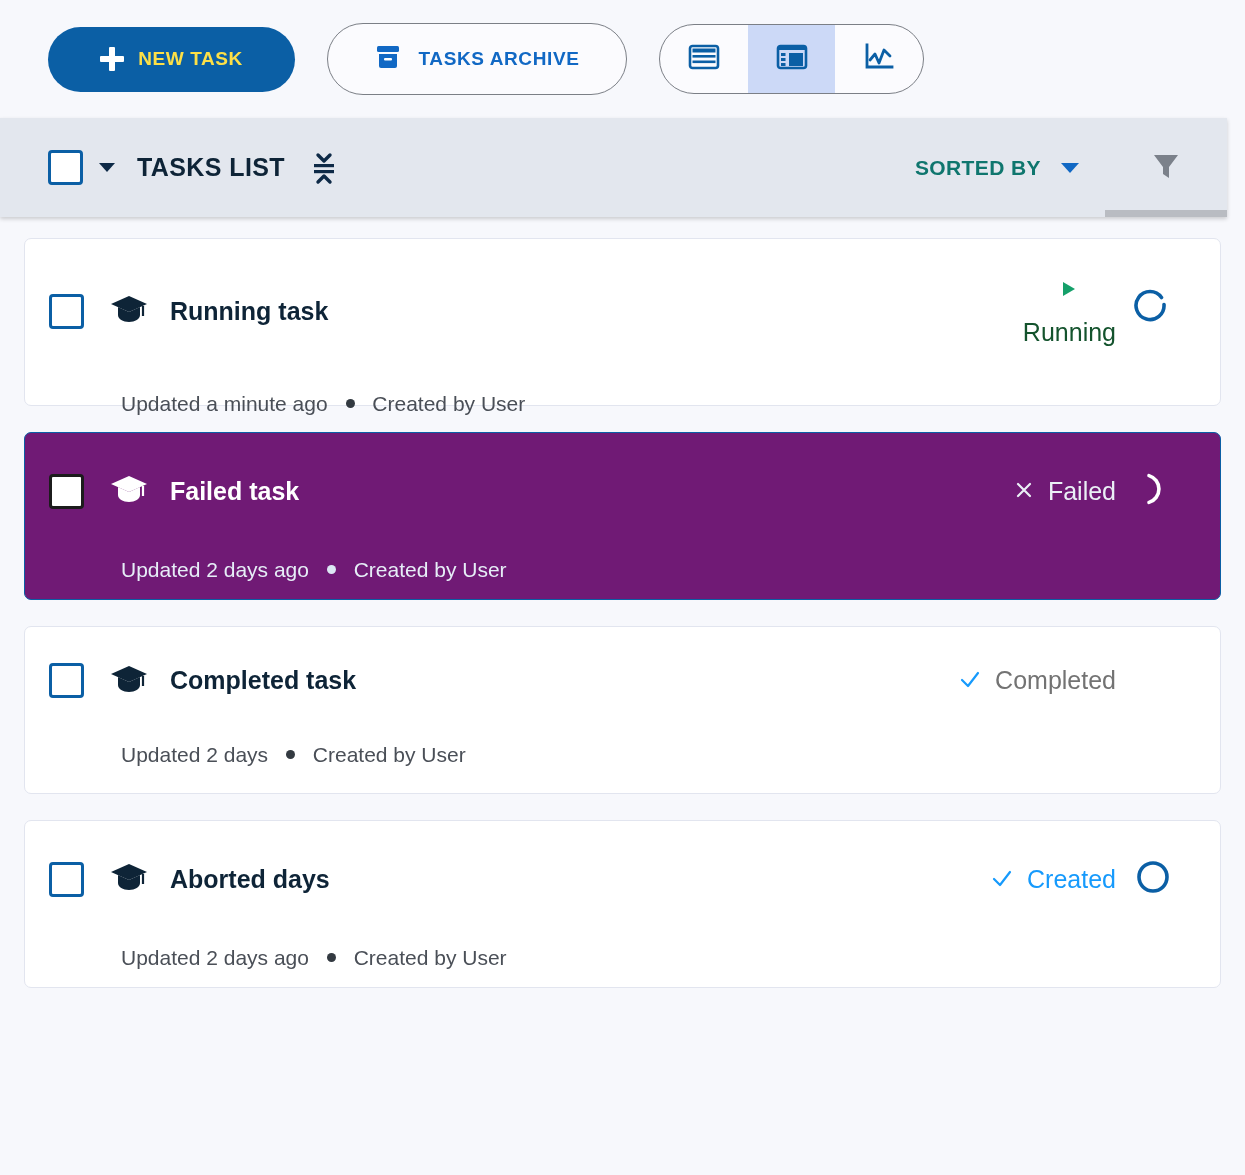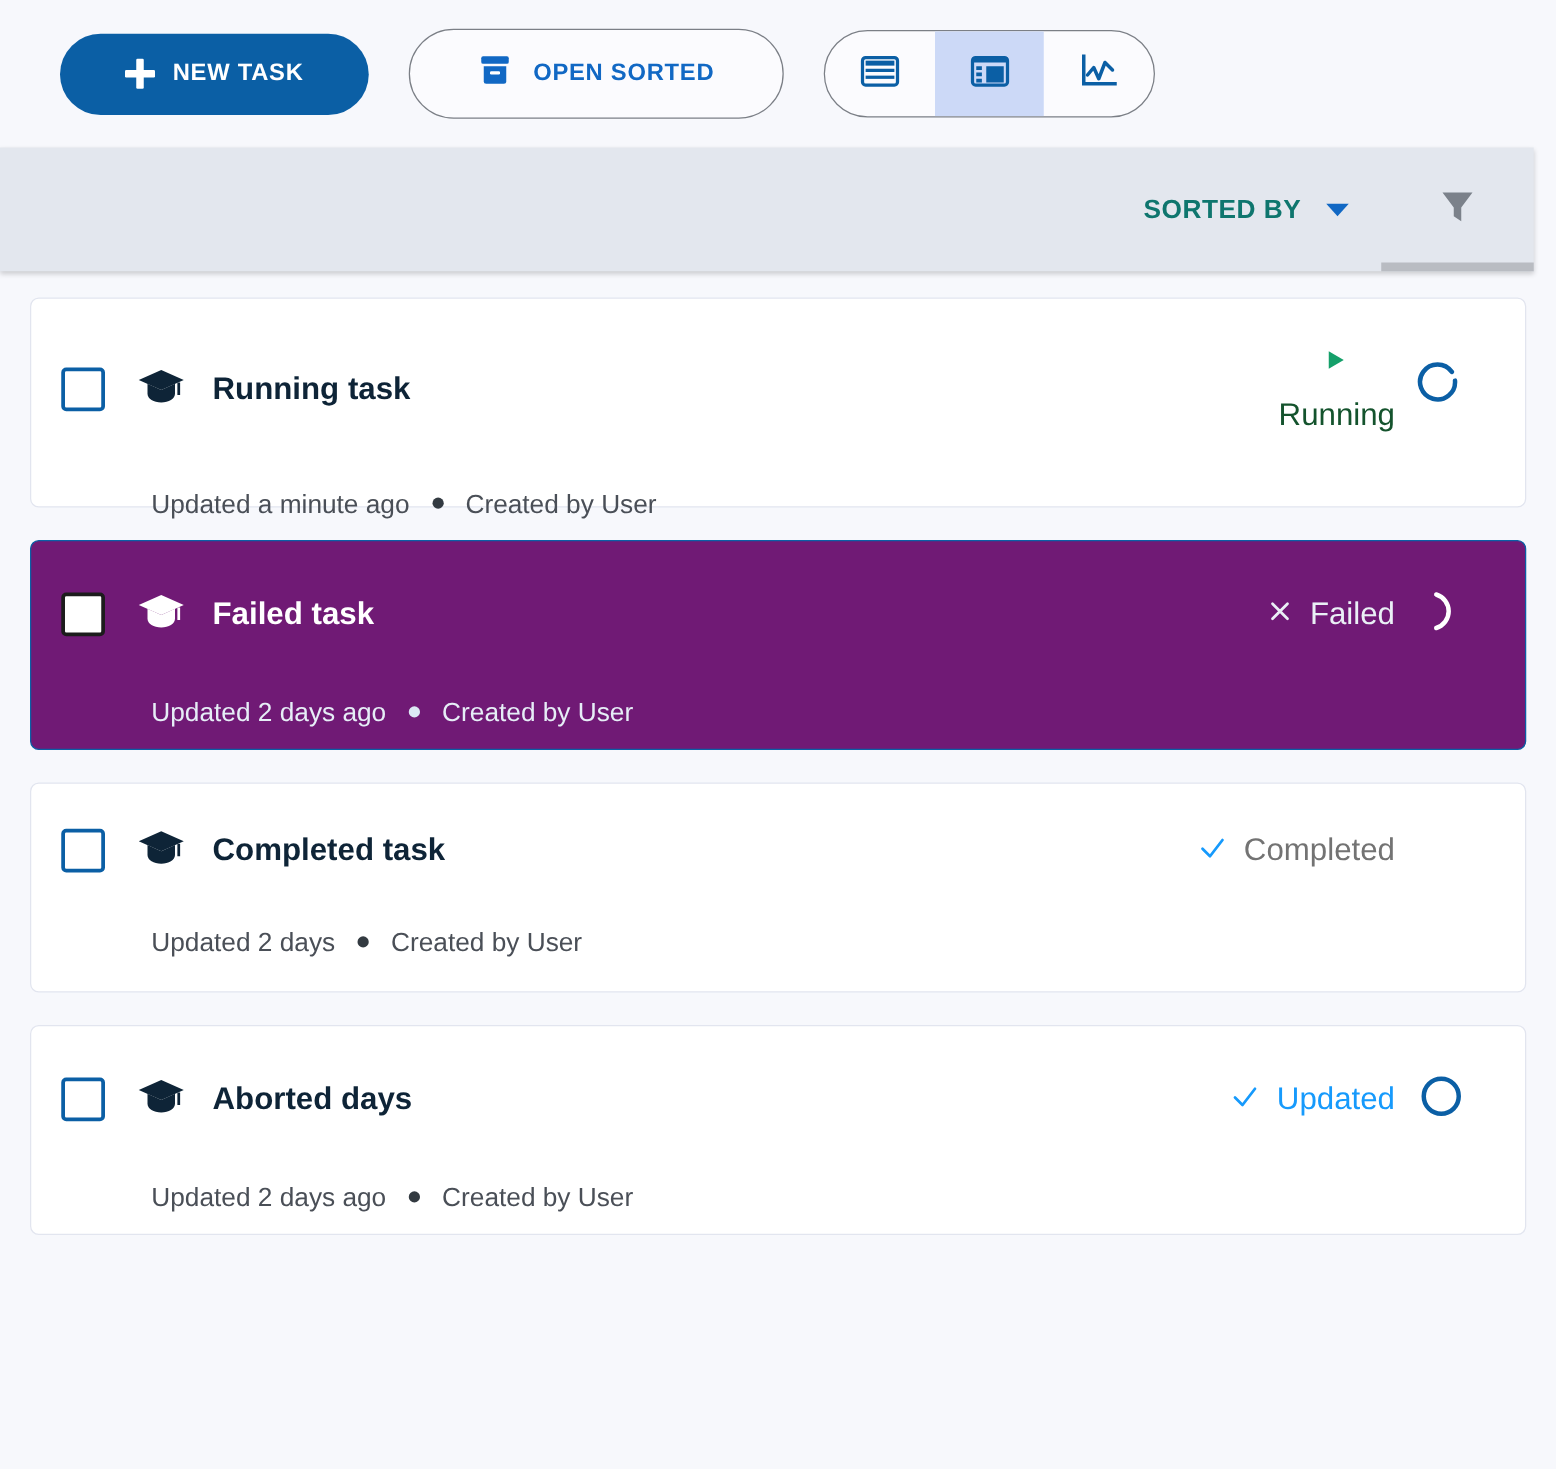--- a/index.html
+++ b/index.html
@@ -17,21 +17,21 @@
     align-items: center;
     padding-left: 48px;
     gap: 32px;
     background: #f7f8fc;
   }
   .btn-new {
     display: flex; align-items: center; justify-content: center;
     gap: 14px;
     width: 247px; height: 65px;
     background: #0b5fa5;
-    color: #ffffff;
+    color: #fde047;
     border: none; border-radius: 34px;
     font-size: 19px; font-weight: bold; letter-spacing: 0.6px;
     cursor: pointer;
   }
   .plus-icon { display:block; width: 24px; height: 24px; position: relative; }
   .plus-icon::before, .plus-icon::after {
     content: ""; position: absolute; background: #fff; border-radius: 1px;
   }
   .plus-icon::before { left: 0; top: 9px; width: 24px; height: 6px; }
   .plus-icon::after  { top: 0; left: 9px; width: 6px; height: 24px; }
@@ -174,21 +174,21 @@
   </button>
 
   <button class="btn-archive">
     <span>
       <svg width="26" height="26" viewBox="0 0 26 26">
         <rect x="2" y="2" width="22" height="6" rx="1.5" fill="#1168c4"></rect>
         <path d="M4 10 h18 v12 a2 2 0 0 1 -2 2 H6 a2 2 0 0 1 -2 -2 Z" fill="#1168c4"></path>
         <rect x="9" y="14" width="8" height="2.6" rx="1" fill="#ffffff"></rect>
       </svg>
     </span>
-    <span>OPEN SORTED</span>
+    <span>TASKS ARCHIVE</span>
   </button>
 
   <div class="viewtoggle">
     <div class="vt">
       <span>
         <svg width="34" height="30" viewBox="0 0 34 30">
           <rect x="3" y="4" width="28" height="22" rx="2.5" fill="none" stroke="#0b5fa5" stroke-width="2.6"></rect>
           <rect x="5.5" y="6.5" width="23" height="4" fill="#0b5fa5"></rect>
           <rect x="5.5" y="13" width="23" height="2.6" fill="#0b5fa5"></rect>
           <rect x="5.5" y="18.5" width="23" height="2.6" fill="#0b5fa5"></rect>
@@ -212,20 +212,33 @@
         <svg width="34" height="30" viewBox="0 0 34 30">
           <path d="M5 3 V25 H30" fill="none" stroke="#0b5fa5" stroke-width="2.8" stroke-linecap="square"></path>
           <path d="M8 18 L13 12 L17 21 L22 8 L28 14" fill="none" stroke="#0b5fa5" stroke-width="2.8" stroke-linejoin="round" stroke-linecap="round"></path>
         </svg>
       </span>
     </div>
   </div>
 </div>
 
 <div class="listheader">
+  <div class="lh-left">
+    <div class="chk-header"></div>
+    <div class="caret-down"></div>
+    <div class="lh-title">TASKS LIST</div>
+    <div class="collapse-icon">
+      <svg width="26" height="34" viewBox="0 0 26 34">
+        <path d="M7 4 L13 10 L19 4" fill="none" stroke="#0e2a47" stroke-width="3.4" stroke-linecap="round" stroke-linejoin="round"></path>
+        <rect x="3" y="13" width="20" height="3.2" fill="#0e2a47"></rect>
+        <rect x="3" y="19" width="20" height="3.2" fill="#0e2a47"></rect>
+        <path d="M7 31 L13 25 L19 31" fill="none" stroke="#0e2a47" stroke-width="3.4" stroke-linecap="round" stroke-linejoin="round"></path>
+      </svg>
+    </div>
+  </div>
 
   <div class="lh-right">
     <span class="sortedby">SORTED BY</span>
     <span class="caret-sort"></span>
     <span class="funnel">
       <svg width="30" height="32" viewBox="0 0 30 32">
         <path d="M3 5 H27 L18 17 V28 L12 24 V17 Z" fill="#7b818a"></path>
       </svg>
     </span>
   </div>
@@ -348,21 +361,21 @@
         </svg>
       </span>
       <span class="card-title">Aborted days</span>
       <span class="status-wrap">
         <span class="status aborted">
           <span>
             <svg width="22" height="20" viewBox="0 0 22 20">
               <path d="M3 11 L9 17 L19 4" fill="none" stroke="#169afc" stroke-width="2.2" stroke-linecap="round" stroke-linejoin="round"></path>
             </svg>
           </span>
-          <span>Updated</span>
+          <span>Created</span>
         </span>
         <span class="spin-slot">
           <span>
             <svg width="40" height="40" viewBox="0 0 40 40">
               <circle cx="20" cy="20" r="14" fill="none" stroke="#0b5fa5" stroke-width="3.6"></circle>
             </svg>
           </span>
         </span>
       </span>
     </div>

